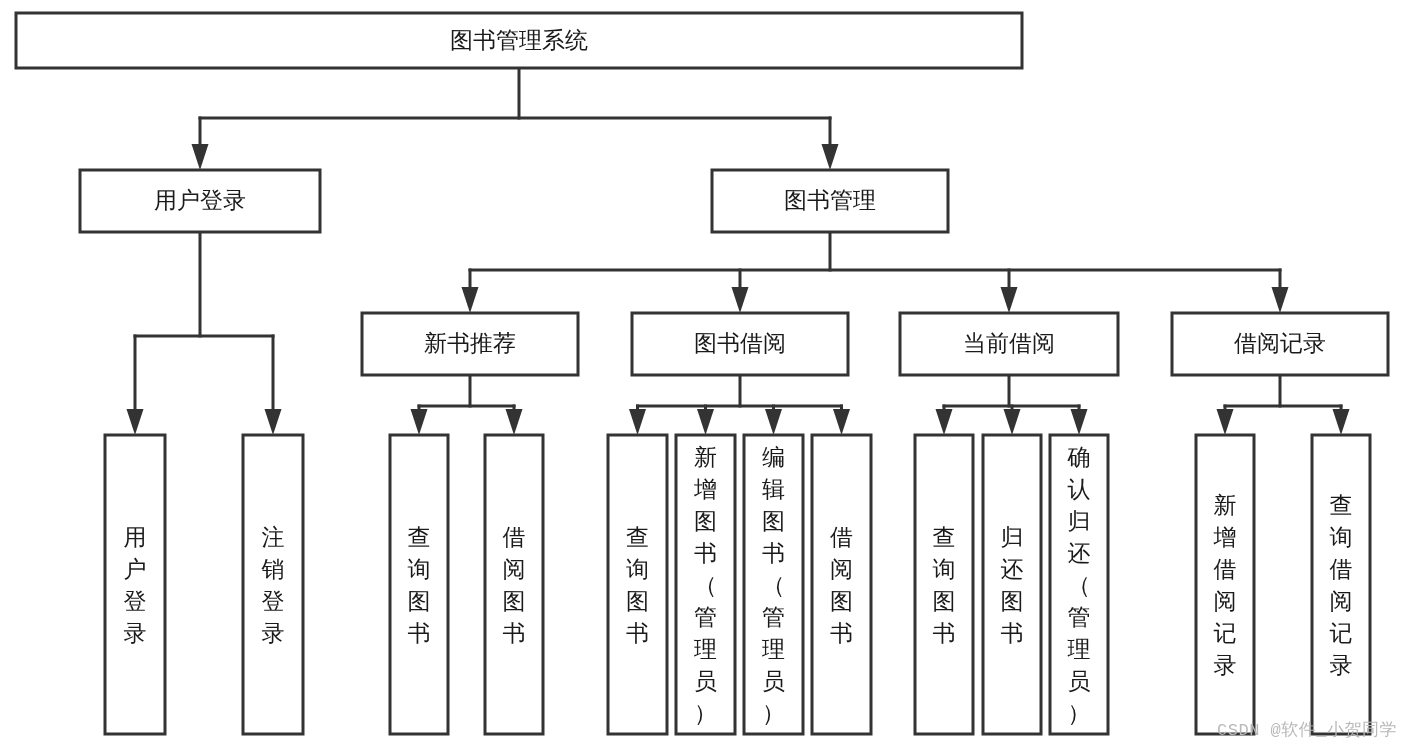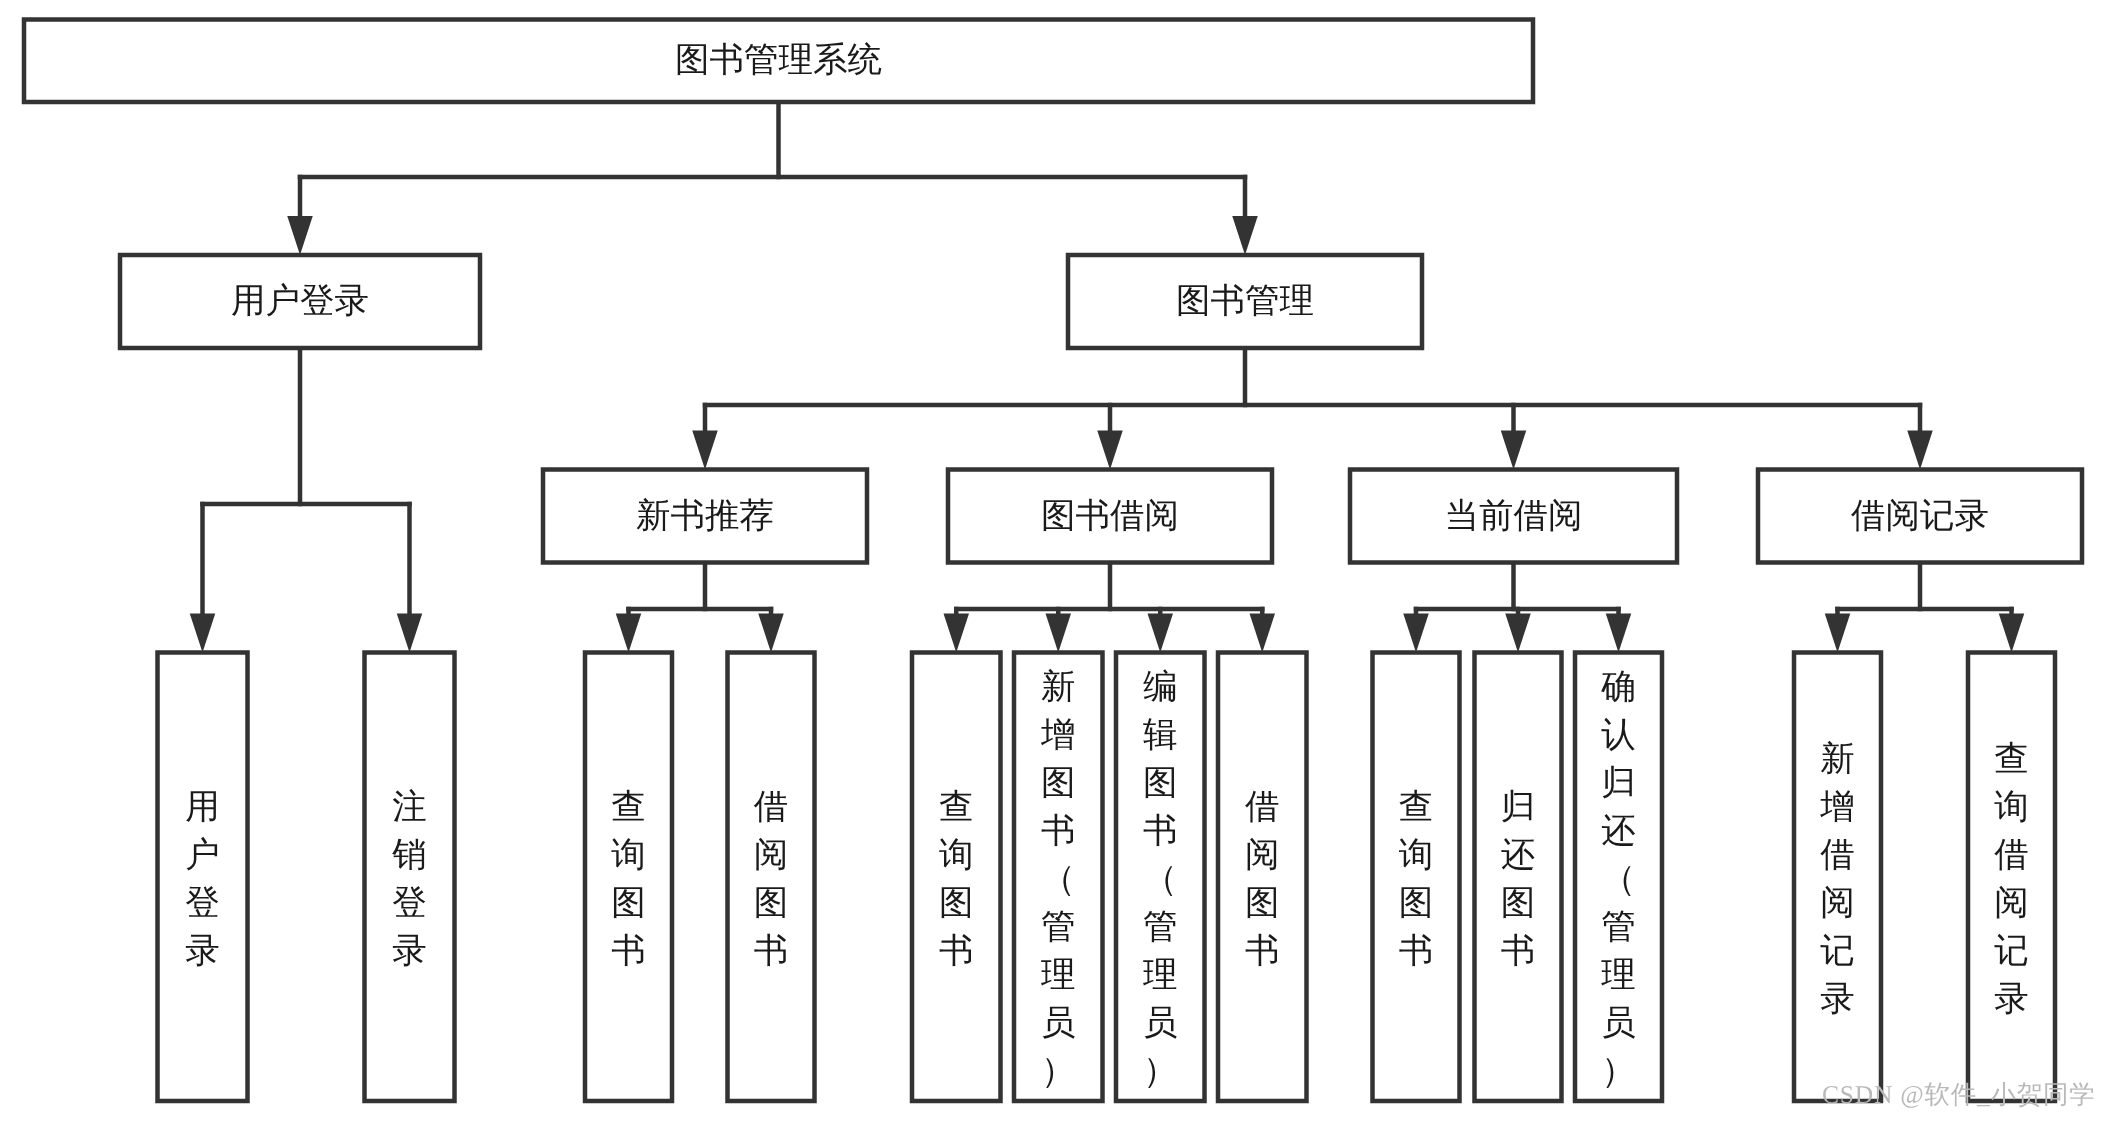--- a/index.html
+++ b/index.html
@@ -51,21 +51,21 @@
   .node-label-v {
     font-family: "Liberation Sans", "DejaVu Sans", sans-serif;
     font-size: 23px;
     fill: #1a1a1a;
     text-anchor: middle;
   }
   .watermark {
     position: absolute;
     right: 8px;
     bottom: 6px;
-    font-family: Liberation Serif, serif;
+    font-family: Liberation Mono, monospace;
     font-size: 17px;
     color: #b9b9b9;
     white-space: nowrap;
     letter-spacing: 0.5px;
   }
 </style>
 </head>
 <body>
 
 <div id="diagram-root">

